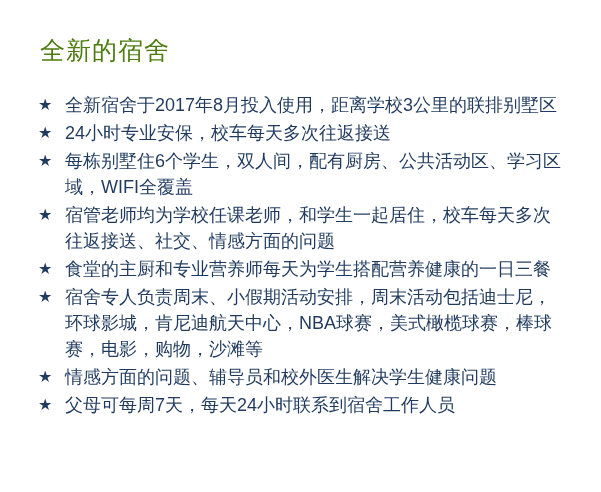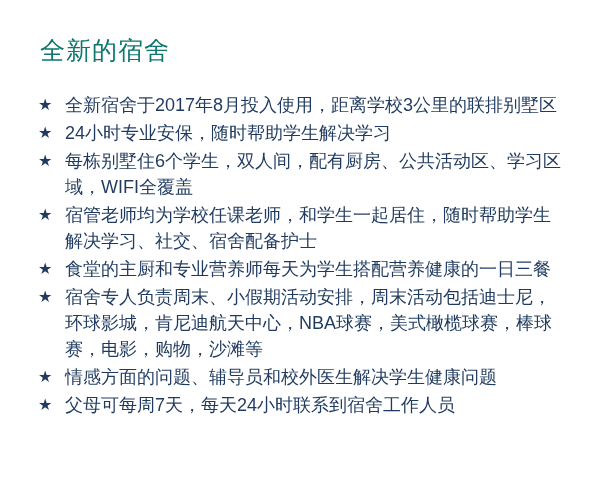--- a/index.html
+++ b/index.html
@@ -16,21 +16,21 @@
     height: 492px;
     padding: 34px 28px 0 38px;
     color: #1f3a5e;
     font-family: "Liberation Sans", "DejaVu Sans", sans-serif;
   }
   .title {
     font-size: 25px;
     font-weight: 400;
     letter-spacing: 1px;
     margin: 0 0 25px 2px;
-    color: #0f766e;
+    color: #4d7c0f;
   }
   .bullets {
     list-style: none;
     margin: 0;
     padding: 0;
   }
   .bullet {
     display: flex;
     align-items: flex-start;
     font-size: 18px;
@@ -53,29 +53,29 @@
 
 <div class="slide">
   <h1 class="title">全新的宿舍</h1>
   <ul class="bullets">
     <li class="bullet">
       <span class="star">★</span>
       <span class="bullet-text">全新宿舍于2017年8月投入使用，距离学校3公里的联排别墅区</span>
     </li>
     <li class="bullet">
       <span class="star">★</span>
-      <span class="bullet-text">24小时专业安保，随时帮助学生解决学习</span>
+      <span class="bullet-text">24小时专业安保，校车每天多次往返接送</span>
     </li>
     <li class="bullet">
       <span class="star">★</span>
       <span class="bullet-text">每栋别墅住6个学生，双人间，配有厨房、公共活动区、学习区域，WIFI全覆盖</span>
     </li>
     <li class="bullet">
       <span class="star">★</span>
-      <span class="bullet-text">宿管老师均为学校任课老师，和学生一起居住，随时帮助学生解决学习、社交、宿舍配备护士</span>
+      <span class="bullet-text">宿管老师均为学校任课老师，和学生一起居住，校车每天多次往返接送、社交、情感方面的问题</span>
     </li>
     <li class="bullet">
       <span class="star">★</span>
       <span class="bullet-text">食堂的主厨和专业营养师每天为学生搭配营养健康的一日三餐</span>
     </li>
     <li class="bullet">
       <span class="star">★</span>
       <span class="bullet-text">宿舍专人负责周末、小假期活动安排，周末活动包括迪士尼，环球影城，肯尼迪航天中心，NBA球赛，美式橄榄球赛，棒球赛，电影，购物，沙滩等</span>
     </li>
     <li class="bullet">

